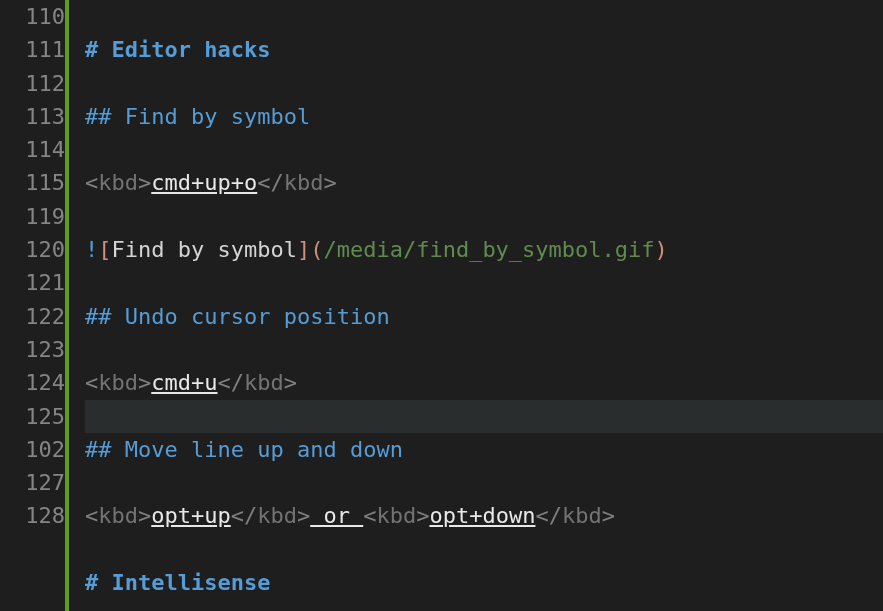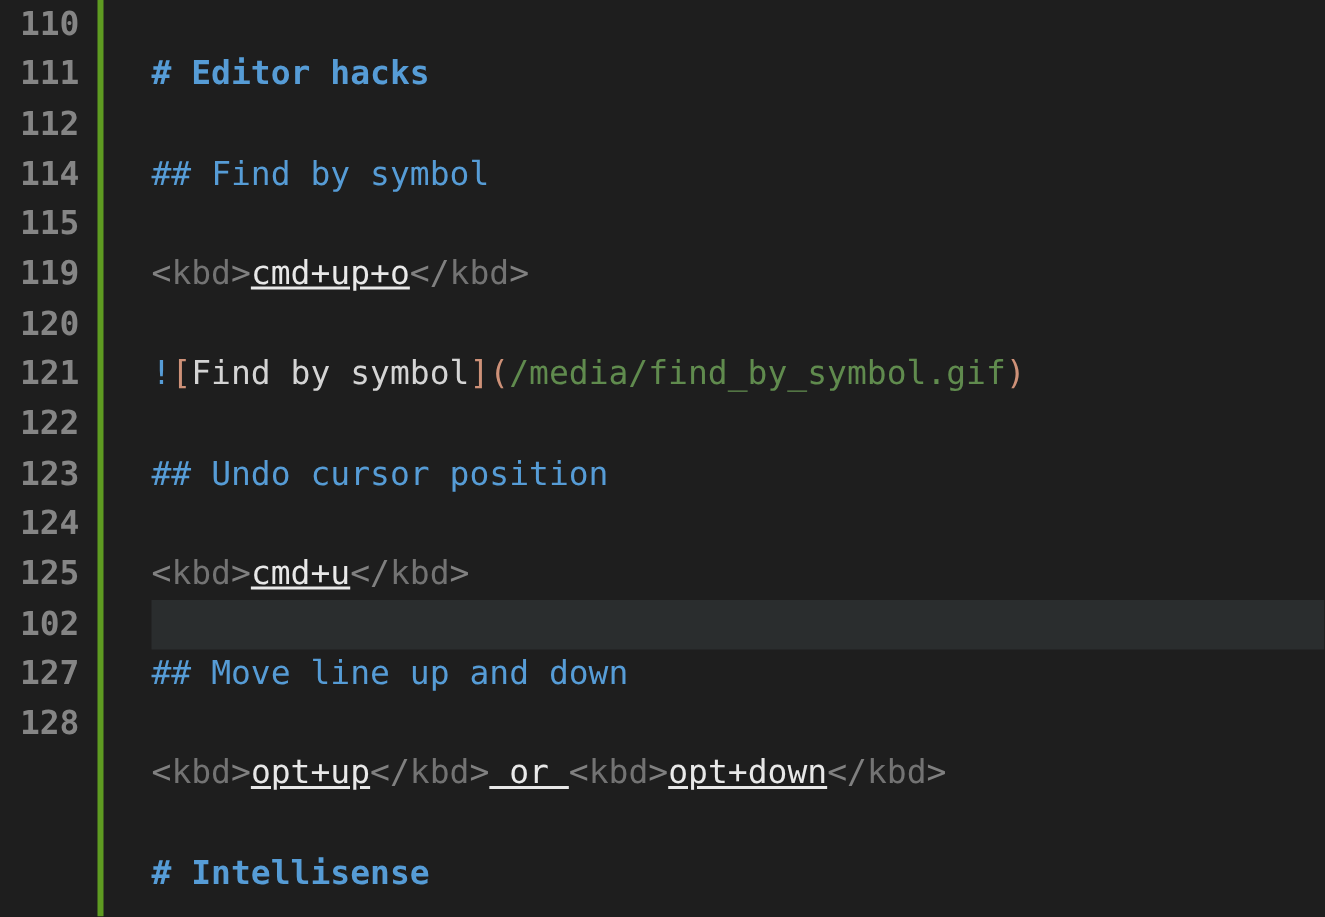--- a/index.html
+++ b/index.html
@@ -19,32 +19,31 @@
   .gutter {
     width: 65px;
     background: #1e1e1e;
     color: #858585;
     text-align: right;
     padding-right: 0px;
     user-select: none;
     flex-shrink: 0;
   }
   .gutter .ln {
-    padding-right: 12px;
+    padding-right: 0;
     height: 33.3px;
-    font-weight: bold;
   }
   .ruler {
     width: 4px;
     background: #5e9b21;
     flex-shrink: 0;
   }
   .code {
     position: relative;
-    padding-left: 32px;
+    padding-left: 16px;
     flex: 1;
     color: #d4d4d4;
     white-space: pre;
   }
   .code .row {
     height: 33.3px;
     position: relative;
   }
   .row.current::before {
     content: "";
@@ -72,20 +71,21 @@
   .url   { color: #608b4e; }
 </style>
 </head>
 <body>
 
 <div class="editor">
   <div class="gutter" id="gutter">
       <div class="ln">110</div>
       <div class="ln">111</div>
       <div class="ln">112</div>
+      <div class="ln">113</div>
       <div class="ln">114</div>
       <div class="ln">115</div>
       <div class="ln">119</div>
       <div class="ln">120</div>
       <div class="ln">121</div>
       <div class="ln">122</div>
       <div class="ln">123</div>
       <div class="ln">124</div>
       <div class="ln">125</div>
       <div class="ln">102</div>

